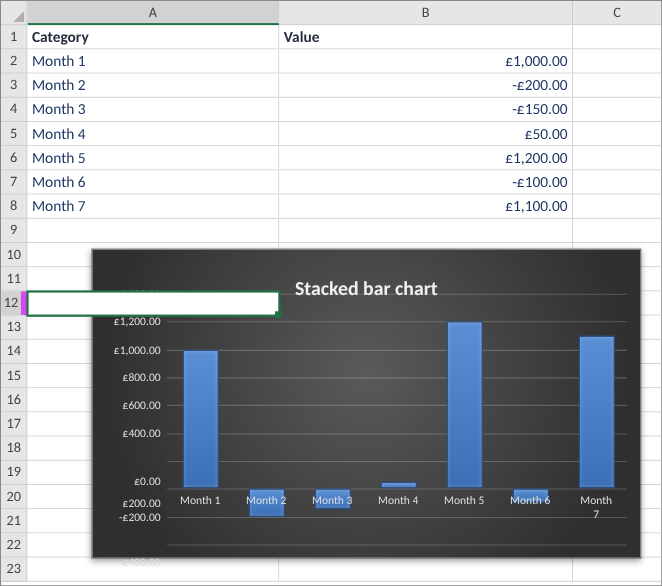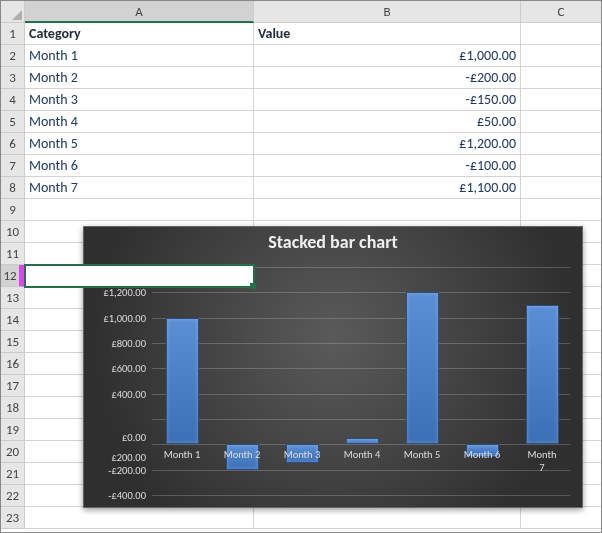--- a/index.html
+++ b/index.html
@@ -98,21 +98,21 @@
     background: radial-gradient(circle at 50% 40%, #5a5a5a 0%, #2f2f2f 80%);
     color: #e8e8e8;
     font-size: 11px;
     border: 1px solid #666;
     box-shadow: 0 2px 6px rgba(0,0,0,0.4);
   }
   .chart-title {
     text-align: center;
     font-size: 18px;
     font-weight: 600;
-    padding: 4px 0 2px;
+    padding: 24px 0 2px;
     color: #f0f0f0;
   }
   .plot {
     position: absolute;
     left: 68px;
     top: 40px;
     right: 12px;
     bottom: 14px;
   }
   .gridline {
@@ -241,21 +241,21 @@
     <div class="cell"></div>
     <div class="rownum">23</div>
     <div class="cell"></div>
     <div class="cell"></div>
     <div class="cell"></div>
   </div>
 <div class="chart" id="chart">
   <div class="chart-title">Stacked bar chart</div>
   <div class="plot" id="plot">
       <div class="gridline" style="top: 228px;"></div>
-      <div class="ylabel" style="top: 228px;">-£400.00</div>
+      <div class="ylabel" style="top: 244px;">-£400.00</div>
       <div class="gridline" style="top: 202.667px;"></div>
       <div class="ylabel" style="top: 202.667px;">-£200.00</div>
       <div class="gridline" style="top: 177.333px;"></div>
       <div class="ylabel" style="top: 170px; text-align: right;">£0.00</div>
       <div class="gridline" style="top: 152px;"></div>
       <div class="ylabel" style="top: 152px; margin-top: 38px;">£200.00</div>
       <div class="gridline" style="top: 126.667px;"></div>
       <div class="ylabel" style="top: 126.667px;">£400.00</div>
       <div class="gridline" style="top: 101.333px;"></div>
       <div class="ylabel" style="top: 101.333px;">£600.00</div>

